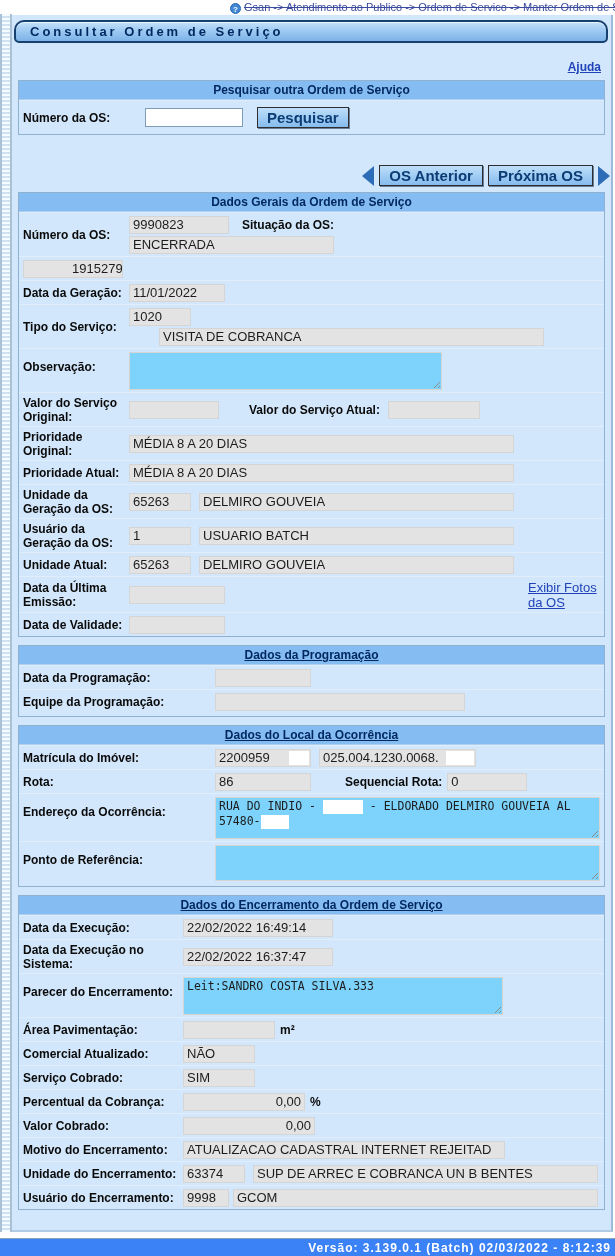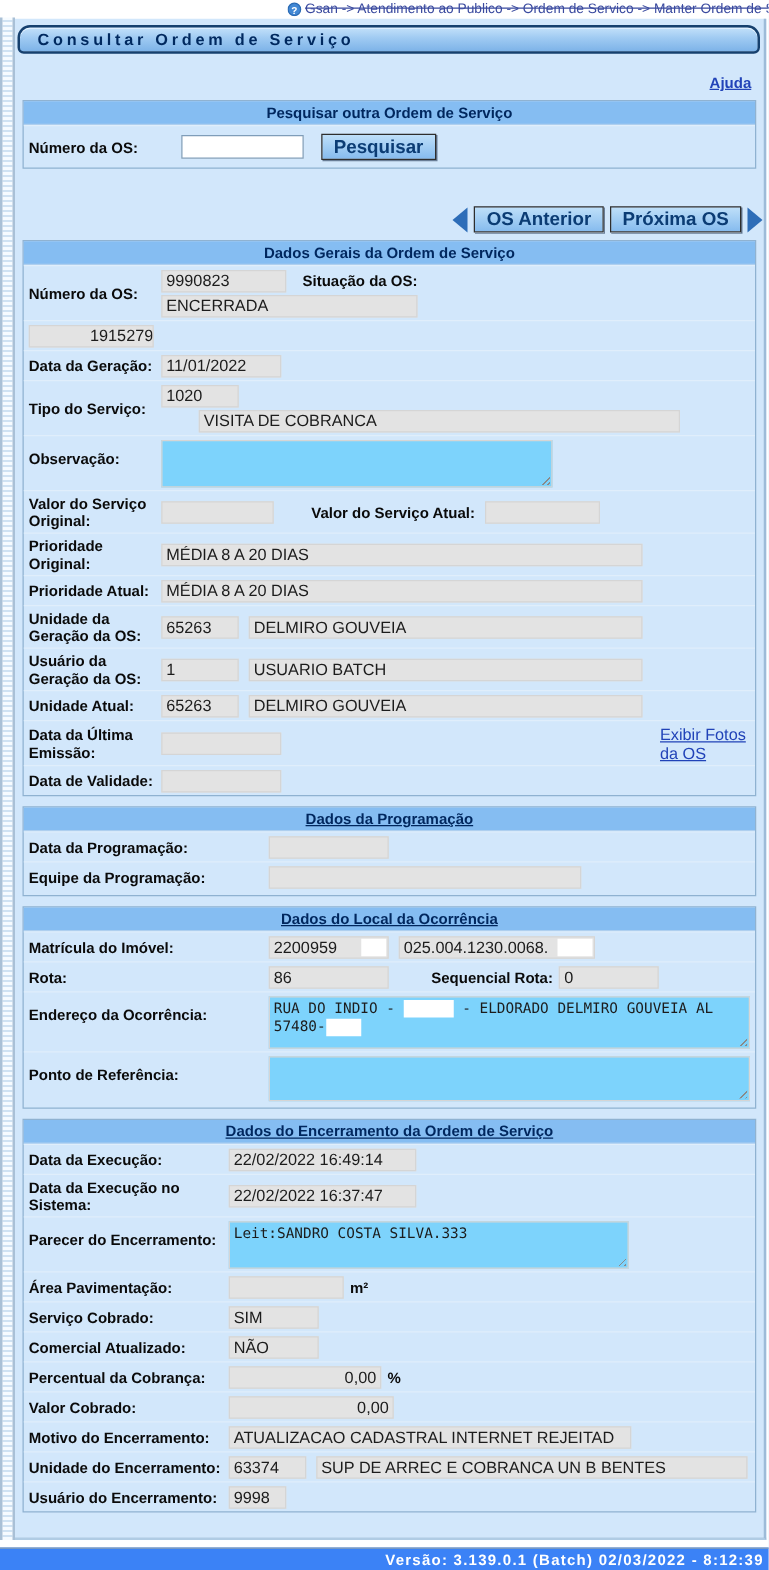--- a/index.html
+++ b/index.html
@@ -292,27 +292,27 @@
       </div>
     </div>
 
     <div class="frow">
       <span class="lbl w160">Área Pavimentação:</span>
       <span class="fld" style="width:92px;"></span>
       <span class="unit">m²</span>
     </div>
 
     <div class="frow">
+      <span class="lbl w160">Comercial Atualizado:</span>
+      <span class="fld" style="width:72px;">NÃO</span>
+    </div>
+
+    <div class="frow">
       <span class="lbl w160">Serviço Cobrado:</span>
       <span class="fld" style="width:72px;">SIM</span>
-    </div>
-
-    <div class="frow">
-      <span class="lbl w160">Comercial Atualizado:</span>
-      <span class="fld" style="width:72px;">NÃO</span>
     </div>
 
     <div class="frow">
       <span class="lbl w160">Percentual da Cobrança:</span>
       <span class="fld r" style="width:122px;">0,00</span>
       <span class="unit">%</span>
     </div>
 
     <div class="frow">
       <span class="lbl w160">Valor Cobrado:</span>
@@ -328,20 +328,21 @@
       <span class="lbl w160">Unidade do Encerramento:</span>
       <span class="fld" style="width:62px;">63374</span>
       <span class="gap8"></span>
       <span class="fld" style="width:345px;">SUP DE ARREC E COBRANCA UN B BENTES</span>
     </div>
 
     <div class="frow">
       <span class="lbl w160">Usuário do Encerramento:</span>
       <span class="fld" style="width:46px;">9998</span>
       <span class="gap4"></span>
+      <span class="fld" style="width:365px;">GCOM</span>
     </div>
 
   </div>
 
 </div>
 
 <div class="footer">
   <span>Versão: 3.139.0.1 (Batch) 02/03/2022 - 8:12:39</span>
 </div>
 

